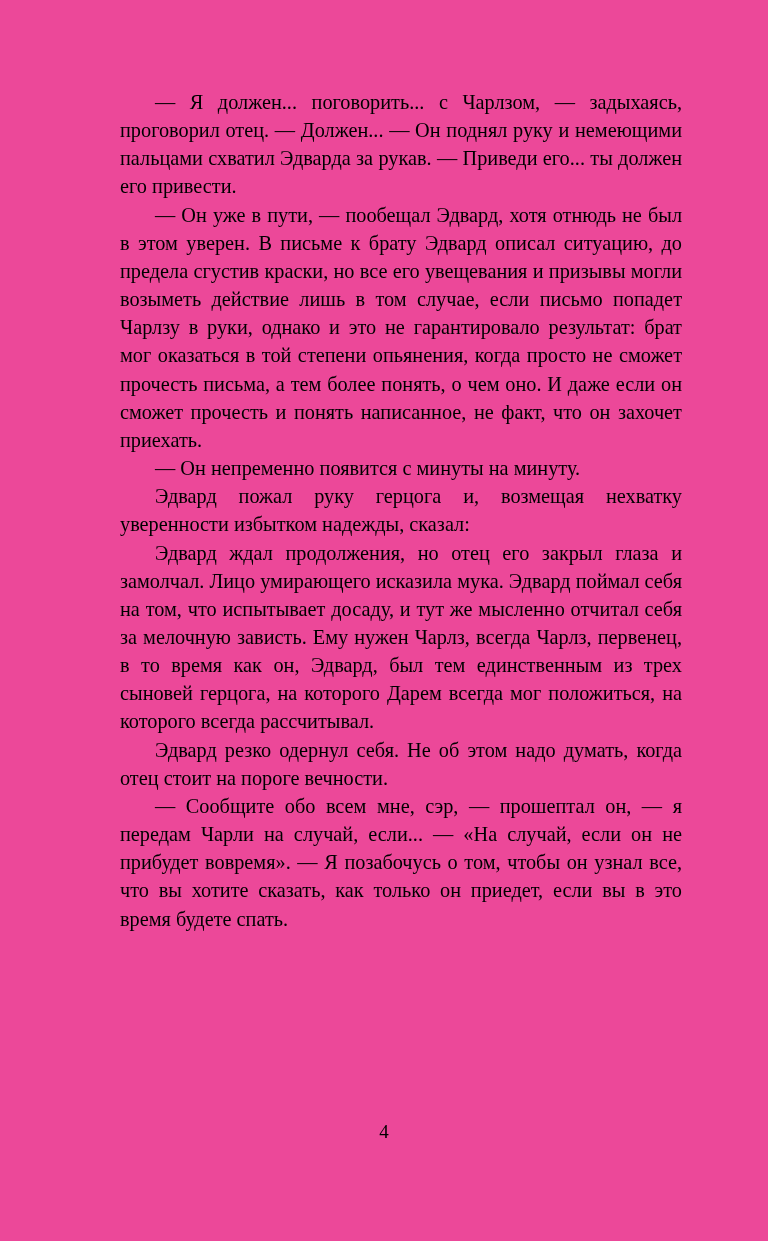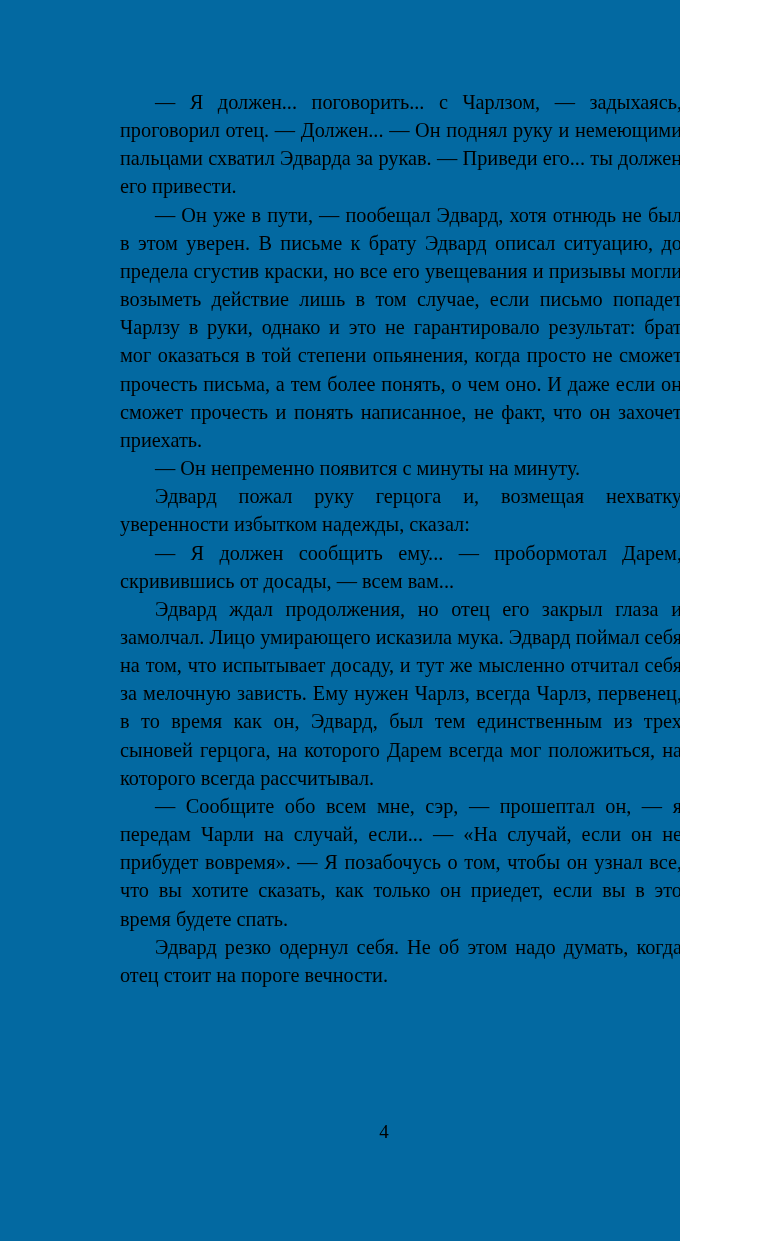--- a/index.html
+++ b/index.html
@@ -7,23 +7,23 @@
     margin: 0;
     padding: 0;
     background: #ffffff;
   }
   body {
     font-family: "Liberation Serif", "DejaVu Serif", serif;
     color: #000000;
   }
   .page {
     position: relative;
-    width: 680px;
+    width: 768px;
     height: 1241px;
-    background: #0369a1;
+    background: #ec4899;
     overflow: hidden;
     box-sizing: border-box;
     text-decoration: underline;
   }
   .text-block {
     position: absolute;
     left: 120px;
     top: 88px;
     width: 562px;
   }
@@ -56,21 +56,20 @@
 </head>
 <body>
 
 <div class="page">
 
   <div class="text-block">
     <p class="para last-line-left">— Я должен... поговорить... с Чарлзом, — задыхаясь, проговорил отец. — Должен... — Он поднял руку и немеющими пальцами схватил Эдварда за рукав. — Приведи его... ты должен его привести.</p>
     <p class="para last-line-left">— Он уже в пути, — пообещал Эдвард, хотя отнюдь не был в этом уверен. В письме к брату Эдвард описал ситуацию, до предела сгустив краски, но все его увещевания и призывы могли возыметь действие лишь в том случае, если письмо попадет Чарлзу в руки, однако и это не гарантировало результат: брат мог оказаться в той степени опьянения, когда просто не сможет прочесть письма, а тем более понять, о чем оно. И даже если он сможет прочесть и понять написанное, не факт, что он захочет приехать.</p>
     <p class="para last-line-left">— Он непременно появится с минуты на минуту.</p>
     <p class="para last-line-left">Эдвард пожал руку герцога и, возмещая нехватку уверенности избытком надежды, сказал:</p>
-    <p class="para last-line-left">— Я должен сообщить ему... — пробормотал Дарем, скривившись от досады, — всем вам...</p>
     <p class="para last-line-left">Эдвард ждал продолжения, но отец его закрыл глаза и замолчал. Лицо умирающего исказила мука. Эдвард поймал себя на том, что испытывает досаду, и тут же мысленно отчитал себя за мелочную зависть. Ему нужен Чарлз, всегда Чарлз, первенец, в то время как он, Эдвард, был тем единственным из трех сыновей герцога, на которого Дарем всегда мог положиться, на которого всегда рассчитывал.</p>
+    <p class="para last-line-left">Эдвард резко одернул себя. Не об этом надо думать, когда отец стоит на пороге вечности.</p>
     <p class="para last-line-left">— Сообщите обо всем мне, сэр, — прошептал он, — я передам Чарли на случай, если... — «На случай, если он не прибудет вовремя». — Я позабочусь о том, чтобы он узнал все, что вы хотите сказать, как только он приедет, если вы в это время будете спать.</p>
-    <p class="para last-line-left">Эдвард резко одернул себя. Не об этом надо думать, когда отец стоит на пороге вечности.</p>
   </div>
 
   <div class="folio">4</div>
 
 </div>
 
 </body></html>

